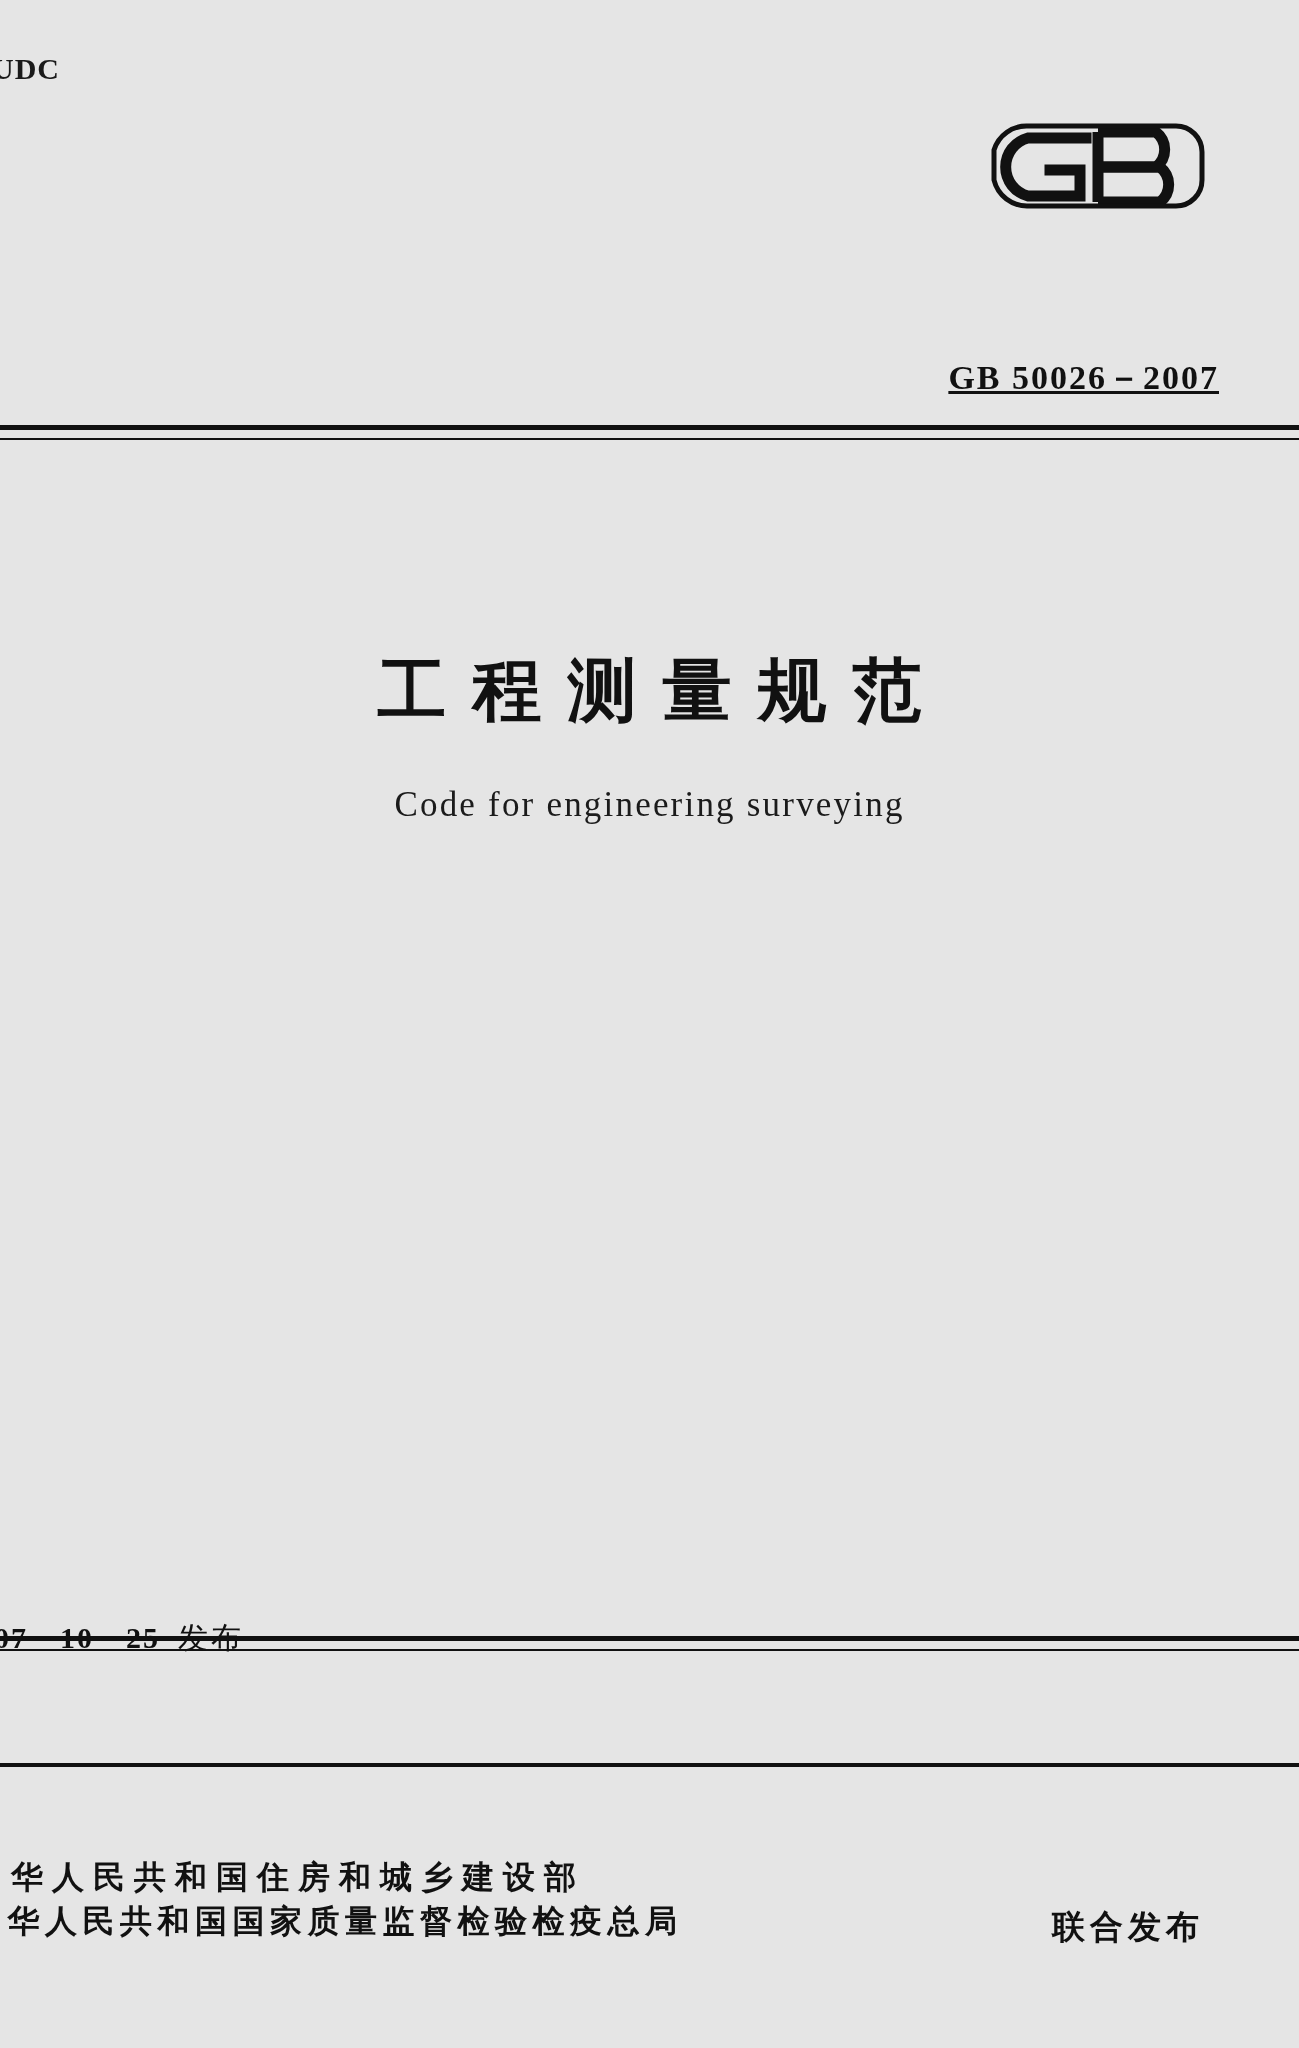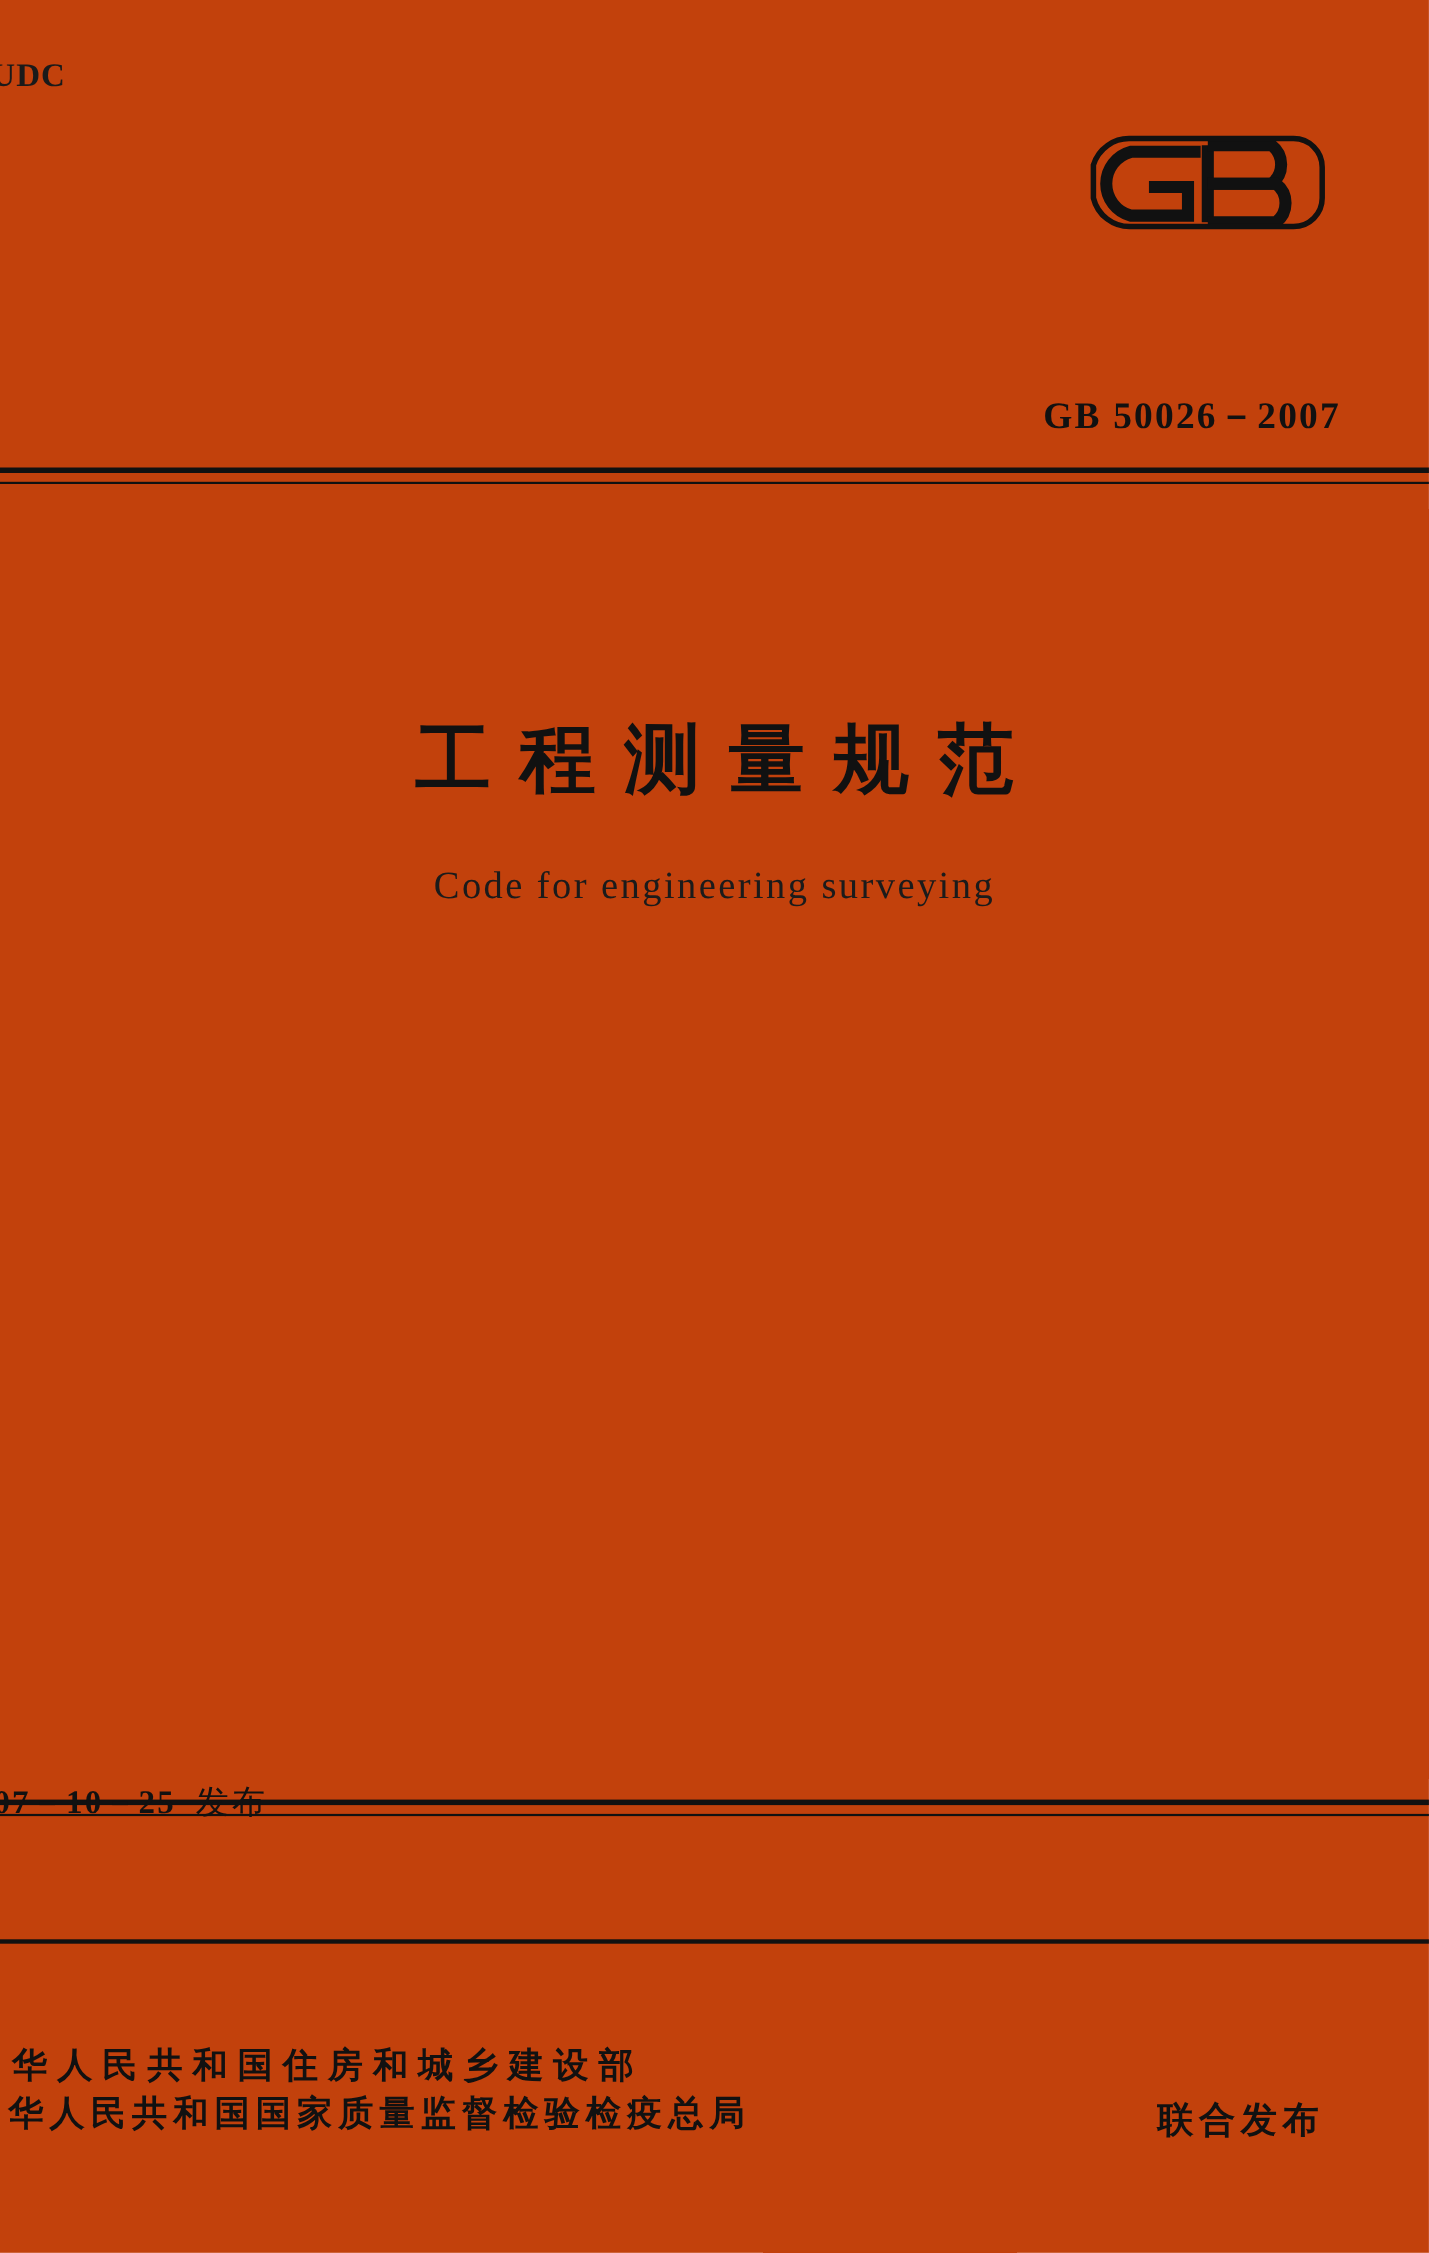--- a/index.html
+++ b/index.html
@@ -12,21 +12,21 @@
     height: 2048px;
     position: relative;
     font-family: "Liberation Sans", sans-serif;
     color: #111111;
     overflow: hidden;
   }
 
   .page {
     position: absolute;
     inset: 0;
-    background: #c2410c;
+    background: #e5e5e5;
   }
 
   
   .udc {
     position: absolute;
     left: -8px;
     top: 52px;
     font-family: "Liberation Serif", serif;
     font-weight: bold;
     font-size: 30px;
@@ -60,20 +60,21 @@
   .std-number {
     position: absolute;
     right: 80px;
     top: 355px;
     font-family: "Liberation Serif", serif;
     font-weight: bold;
     font-size: 34px;
     letter-spacing: 2px;
     color: #111111;
     white-space: nowrap;
+    text-decoration: underline;
   }
 
   
   .rule {
     position: absolute;
     left: 0;
     right: 0;
     background: #111111;
   }
   .rule-thick { height: 5px; }

